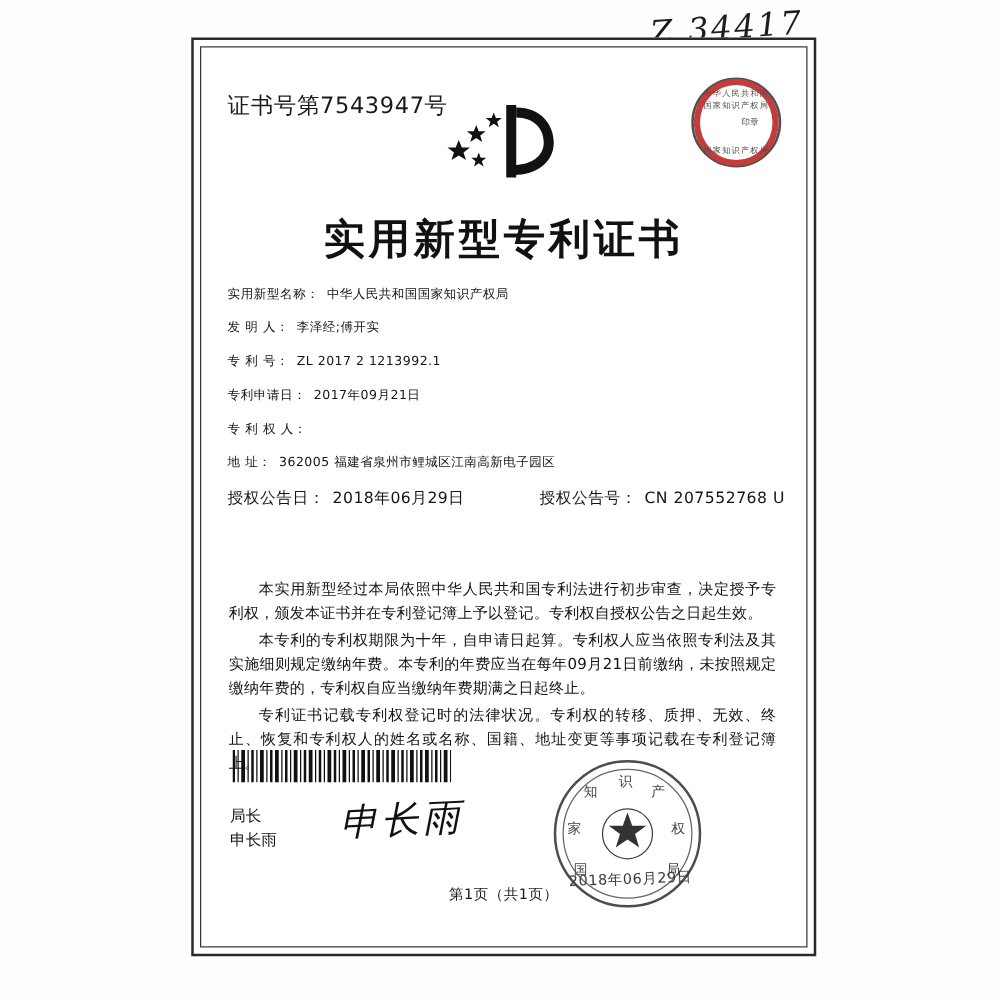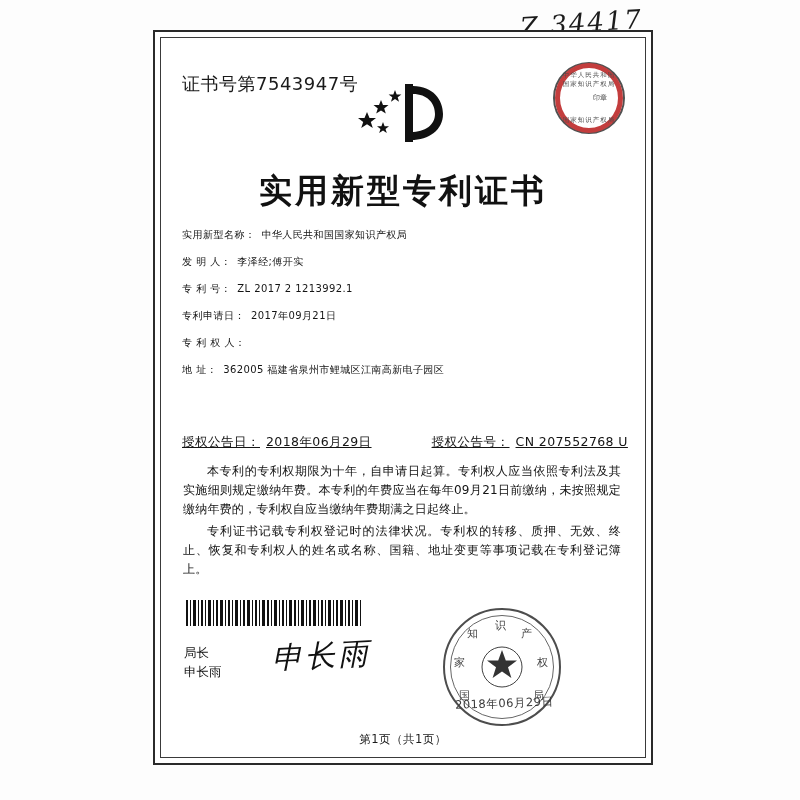--- a/index.html
+++ b/index.html
@@ -155,25 +155,23 @@
     margin-left: 6px;
     letter-spacing: 0.4px;
   }
 
   .announce-row {
     display: flex;
     align-items: baseline;
     font-size: 12.5px;
     color: #141414;
     margin-bottom: 4px;
-    text-decoration: underline;
   }
   .announce-row .col2 {
     margin-left: 60px;
-    margin-top: 44px;
   }
 
   
   .body-text {
     position: absolute;
     left: 183px;
     top: 462px;
     width: 438px;
     font-size: 12px;
     line-height: 19px;
@@ -255,21 +253,21 @@
     font-size: 11.5px;
     color: #3a3a3a;
     transform: rotate(-2deg);
     letter-spacing: 0.5px;
   }
 
   
   .footer {
     position: absolute;
     left: 160px;
-    top: 732px;
+    top: 708px;
     width: 486px;
     text-align: center;
     font-size: 11.5px;
     color: #1a1a1a;
     letter-spacing: 0.5px;
   }
 </style>
 </head>
 <body>
 
@@ -330,20 +328,21 @@
 
     <div class="announce-row">
       <span class="flabel">授权公告日：</span>
       <span class="fvalue">2018年06月29日</span>
       <span class="flabel col2">授权公告号：</span>
       <span class="fvalue">CN 207552768 U</span>
     </div>
   </div>
 
   <div class="body-text">
+    <p>本实用新型经过本局依照中华人民共和国专利法进行初步审查，决定授予专利权，颁发本证书并在专利登记簿上予以登记。专利权自授权公告之日起生效。</p>
     <p>本专利的专利权期限为十年，自申请日起算。专利权人应当依照专利法及其实施细则规定缴纳年费。本专利的年费应当在每年09月21日前缴纳，未按照规定缴纳年费的，专利权自应当缴纳年费期满之日起终止。</p>
     <p>专利证书记载专利权登记时的法律状况。专利权的转移、质押、无效、终止、恢复和专利权人的姓名或名称、国籍、地址变更等事项记载在专利登记簿上。</p>
   </div>
 
   <svg class="barcode" viewBox="0 0 175 26" preserveAspectRatio="none">
     <g fill="#111">
       <rect x="0" y="0" width="2" height="26"></rect>
         <rect x="4" y="0" width="1" height="26"></rect>
       <rect x="7" y="0" width="3" height="26"></rect>
         <rect x="12" y="0" width="1" height="26"></rect>

